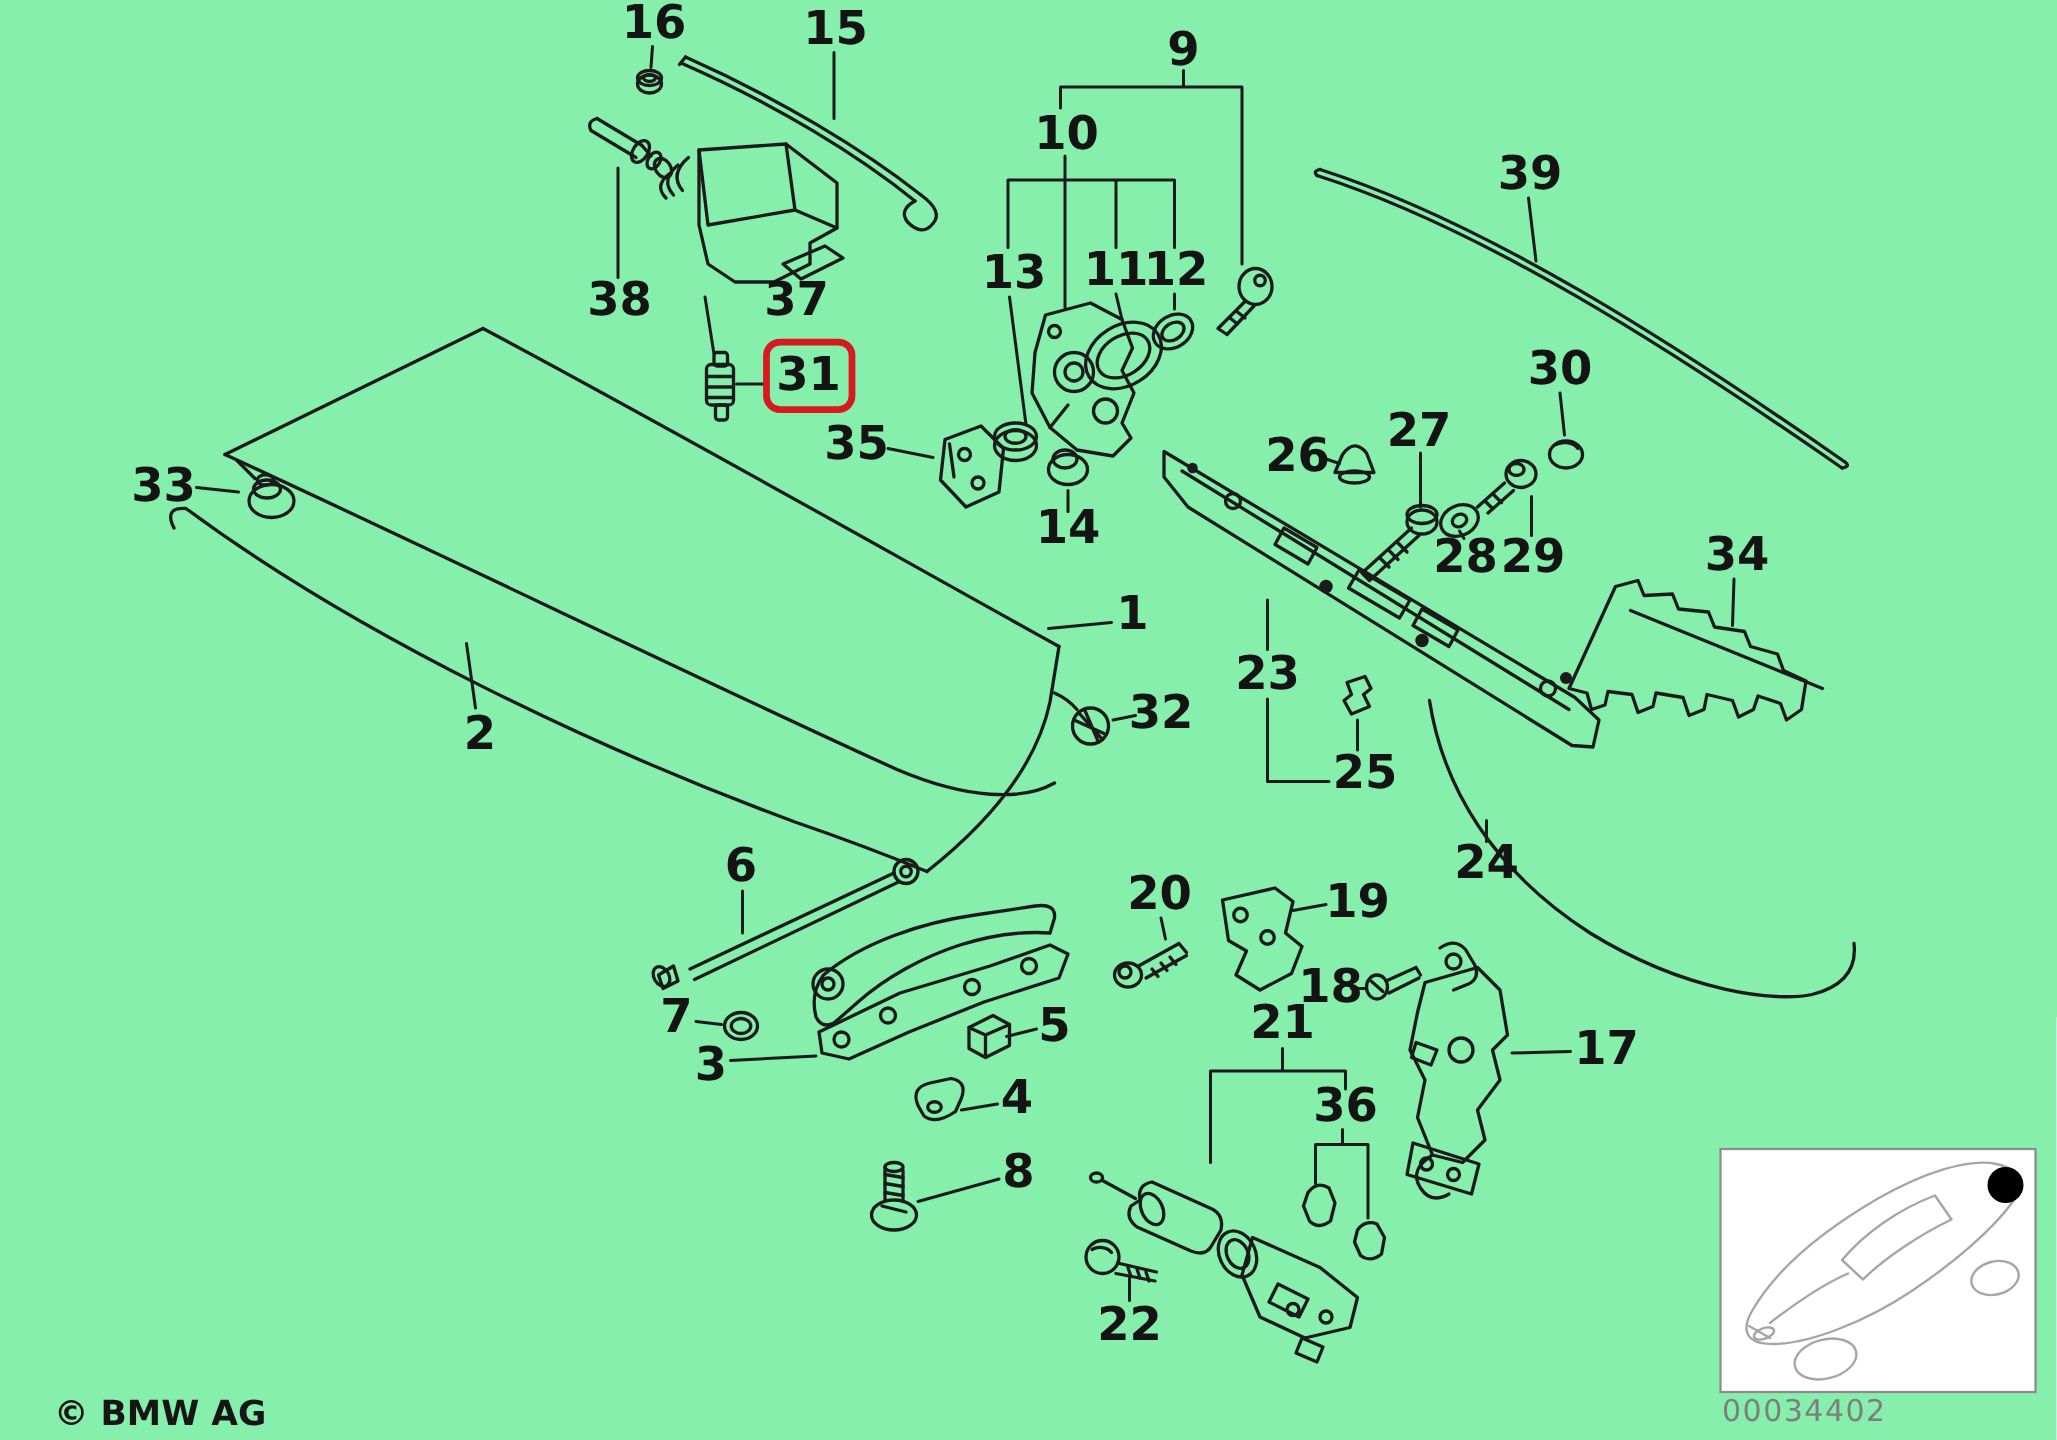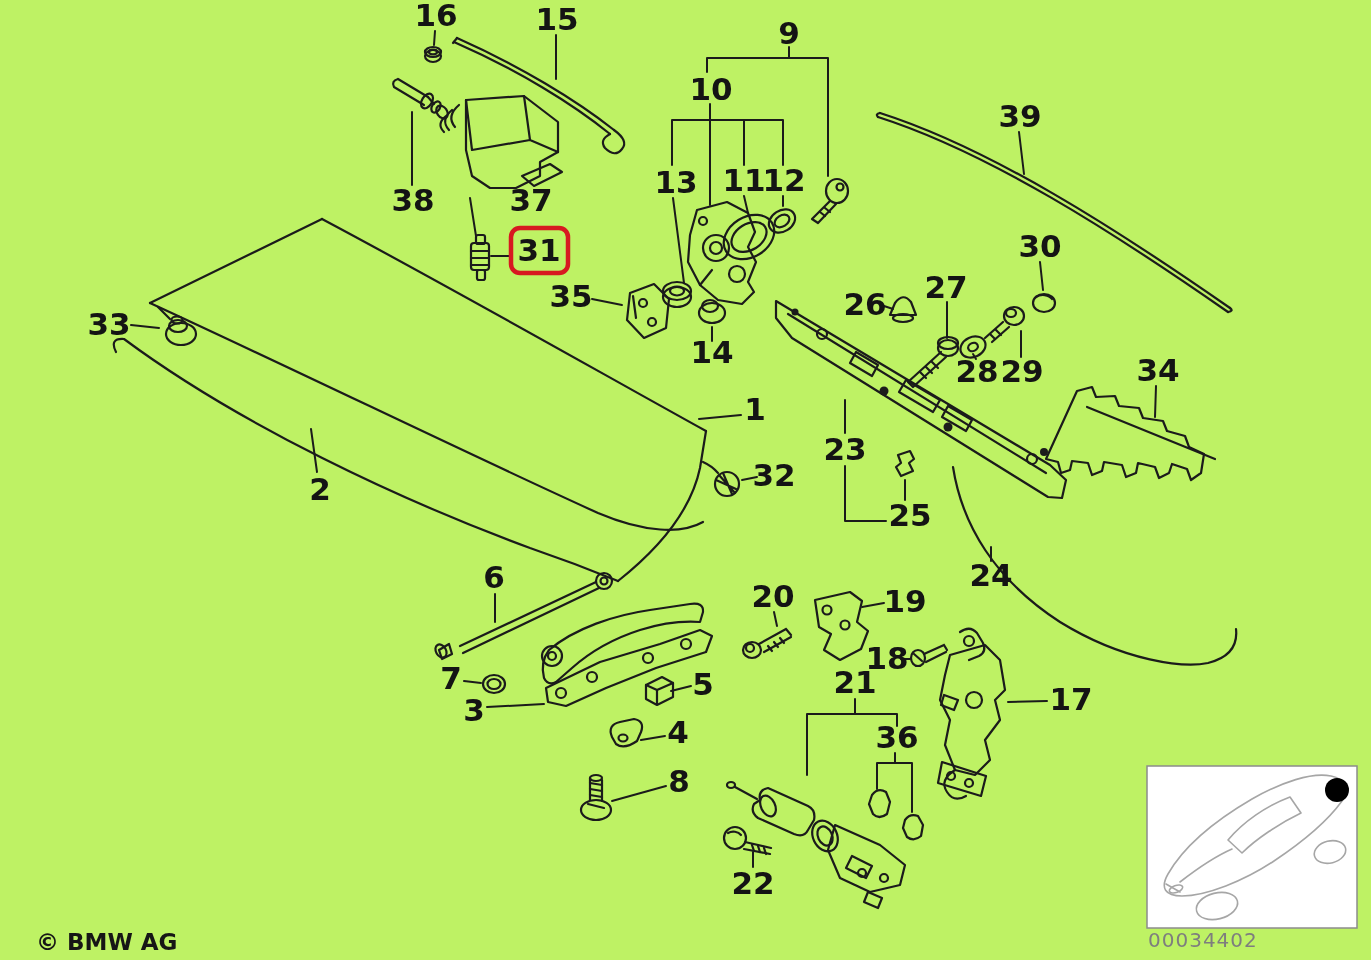--- a/index.html
+++ b/index.html
@@ -1,16 +1,16 @@
 <!DOCTYPE html>
 <html><head>
 <meta charset="utf-8">
 <style>
   html,body{margin:0;padding:0;background:#fff;}
-  #stage{position:relative;width:1371px;height:960px;background:#bef264;overflow:hidden;}
+  #stage{position:relative;width:1371px;height:960px;background:#86efac;overflow:hidden;}
   svg{display:block;}
   .part-label{font:bold 31px "DejaVu Sans","Liberation Sans",sans-serif;fill:#141414;
               text-anchor:middle;dominant-baseline:central;cursor:pointer;}
   .art{stroke:#1b1b1b;stroke-width:2.2;fill:none;stroke-linecap:round;stroke-linejoin:round;}
   .leader{stroke:#1b1b1b;stroke-width:2;fill:none;stroke-linecap:round;}
   .dot{fill:#1b1b1b;stroke:none;}
   .copyright{font:bold 23px "DejaVu Sans","Liberation Sans",sans-serif;fill:#161616;}
   .diagno{font:20px "DejaVu Sans","Liberation Sans",sans-serif;fill:#7e7e7e;letter-spacing:1px;}
   .car{stroke:#a6a6a6;stroke-width:1.6;fill:none;stroke-linecap:round;stroke-linejoin:round;}
 </style>

